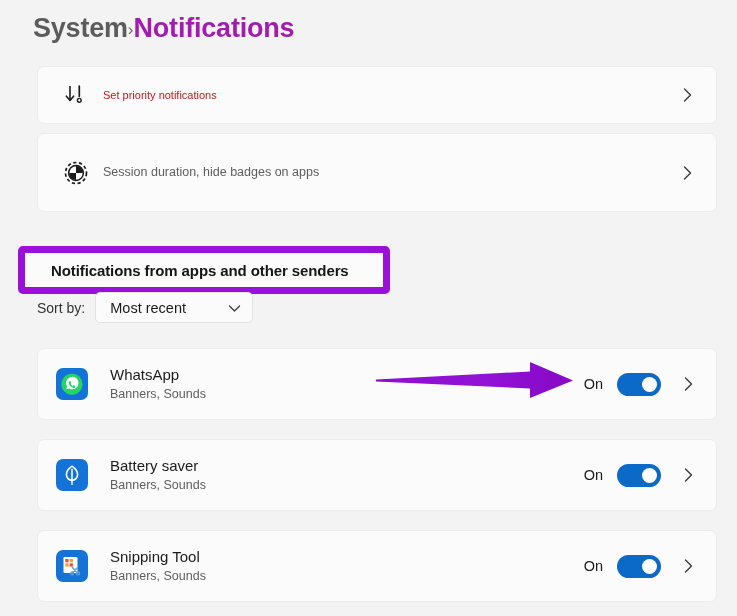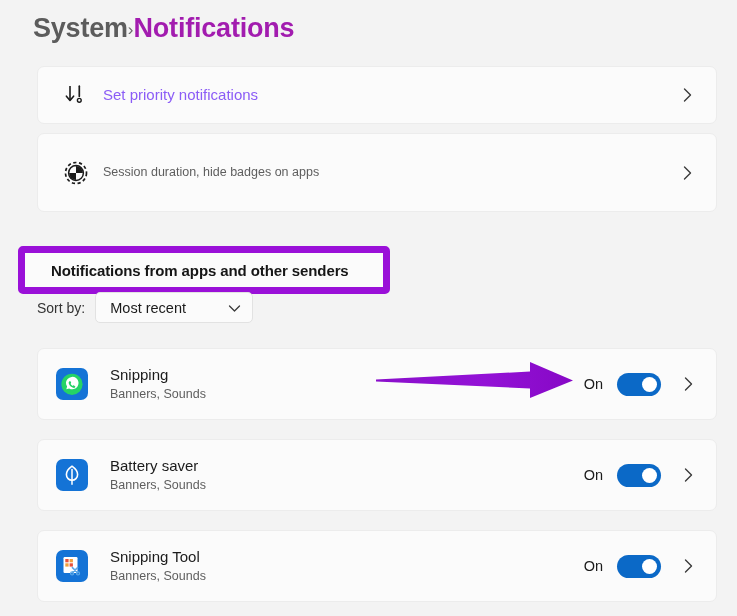--- a/index.html
+++ b/index.html
@@ -67,22 +67,22 @@
     justify-content: center;
   }
   .card-text {
     flex: 1;
     display: flex;
     flex-direction: column;
     justify-content: center;
     padding-left: 6px;
   }
   .card-title {
-    font-size: 15px;
-    color: #8b5cf6;
+    font-size: 11px;
+    color: #b91c1c;
     line-height: 1.35;
   }
   .card-sub {
     font-size: 12.5px;
     color: #5e5e5e;
     line-height: 1.4;
     margin-top: 1px;
   }
   .chev {
     width: 22px;
@@ -293,21 +293,21 @@
       <circle cx="17" cy="17.3" r="10.6" fill="#25d366"></circle>
       <path d="M12.6 12.1 a6.2 6.2 0 1 1 1.6 9.3 l-2.9 0.8 0.8 -2.7
                a6.2 6.2 0 0 1 0.5 -7.4 z" fill="#ffffff"></path>
       <path d="M14.6 14.2 c0.4 -0.2 0.8 0 1 0.4 l0.5 1 c0.1 0.3 0 0.6 -0.2 0.8
                l-0.4 0.4 c0.5 1 1.2 1.7 2.2 2.2 l0.4 -0.4 c0.2 -0.2 0.5 -0.3 0.8 -0.2
                l1 0.5 c0.4 0.2 0.5 0.6 0.4 1 c-0.3 0.9 -1.3 1.2 -2.2 0.9
                c-2 -0.7 -3.6 -2.3 -4.3 -4.3 c-0.3 -0.9 0 -1.9 0.8 -2.3 z" fill="#25d366"></path>
     </svg>
   </div>
   <div class="app-text">
-    <div class="app-name">Snipping</div>
+    <div class="app-name">WhatsApp</div>
     <div class="app-sub">Banners, Sounds</div>
   </div>
   <span class="state-label">On</span>
   <div class="toggle">
     <div class="knob"></div>
   </div>
   <div class="chev">
     <svg width="13" height="18" viewBox="0 0 13 18">
       <path d="M3.5 3 L9.5 9 L3.5 15" stroke="#3a3a3a" stroke-width="1.4" fill="none" stroke-linecap="round" stroke-linejoin="round"></path>
     </svg>

